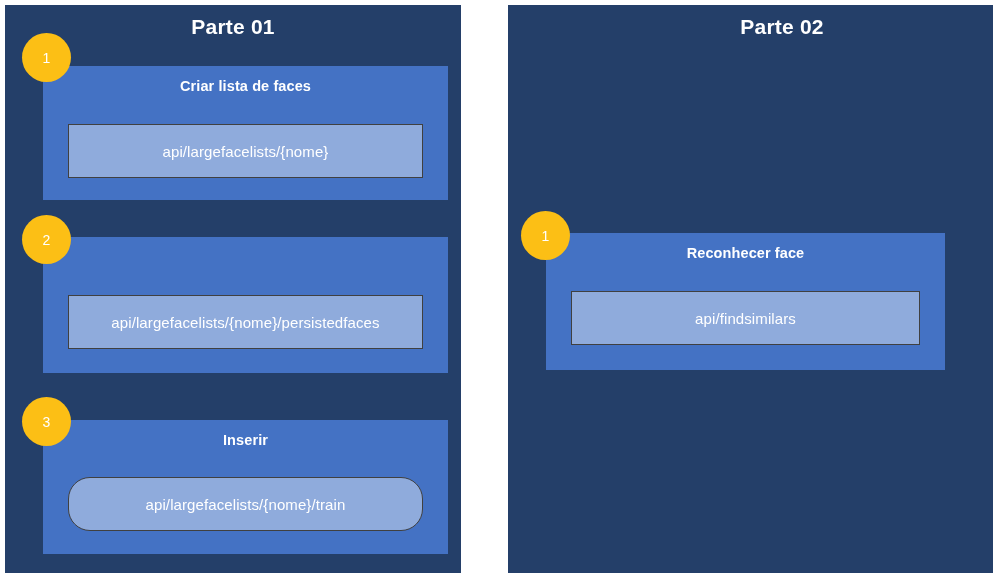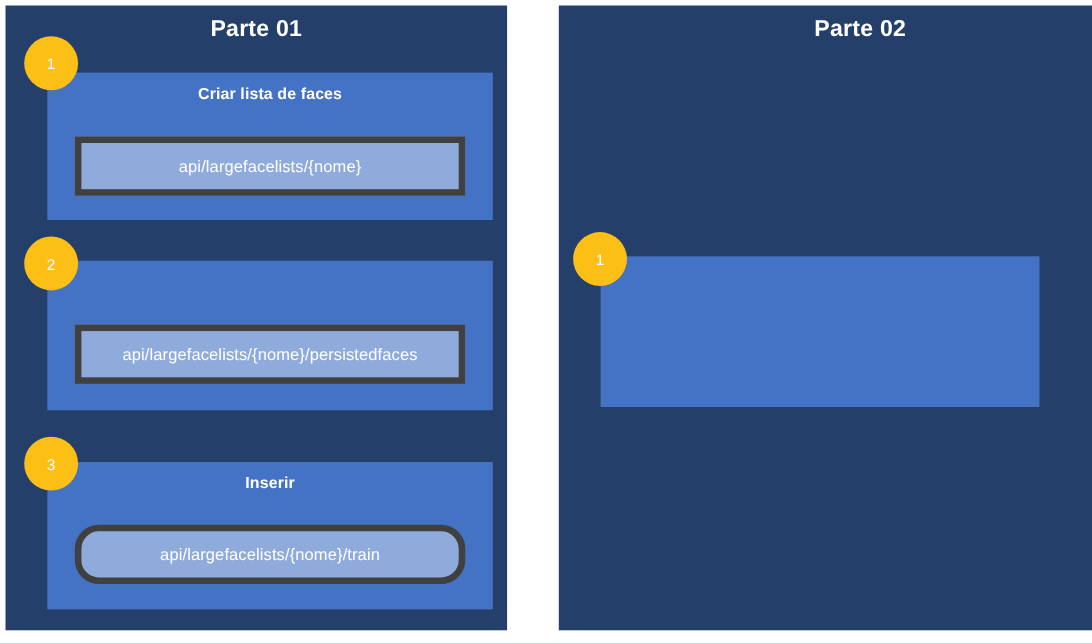--- a/index.html
+++ b/index.html
@@ -56,21 +56,21 @@
     font-size: 14.5px;
     font-weight: bold;
     line-height: 20px;
     letter-spacing: 0.1px;
   }
   .card-code {
     position: absolute;
     left: 25px;
     right: 25px;
     background: #8fabdc;
-    border: 6px solid #404040;
+    border: 1px solid #404040;
     box-sizing: border-box;
     color: #ffffff;
     font-size: 15px;
     text-align: center;
     display: flex;
     align-items: center;
     justify-content: center;
     letter-spacing: 0.1px;
   }
 
@@ -136,19 +136,21 @@
     </div>
     <div class="step-circle circle-l3">
       <span>3</span>
     </div>
   </div>
 
   <div class="panel right">
     <div class="panel-title">Parte 02</div>
 
     <div class="card card-r1">
+      <div class="card-title">Reconhecer face</div>
+      <div class="card-code">api/findsimilars</div>
     </div>
     <div class="step-circle circle-r1">
       <span>1</span>
     </div>
   </div>
 
 </div>
 
 </body></html>

